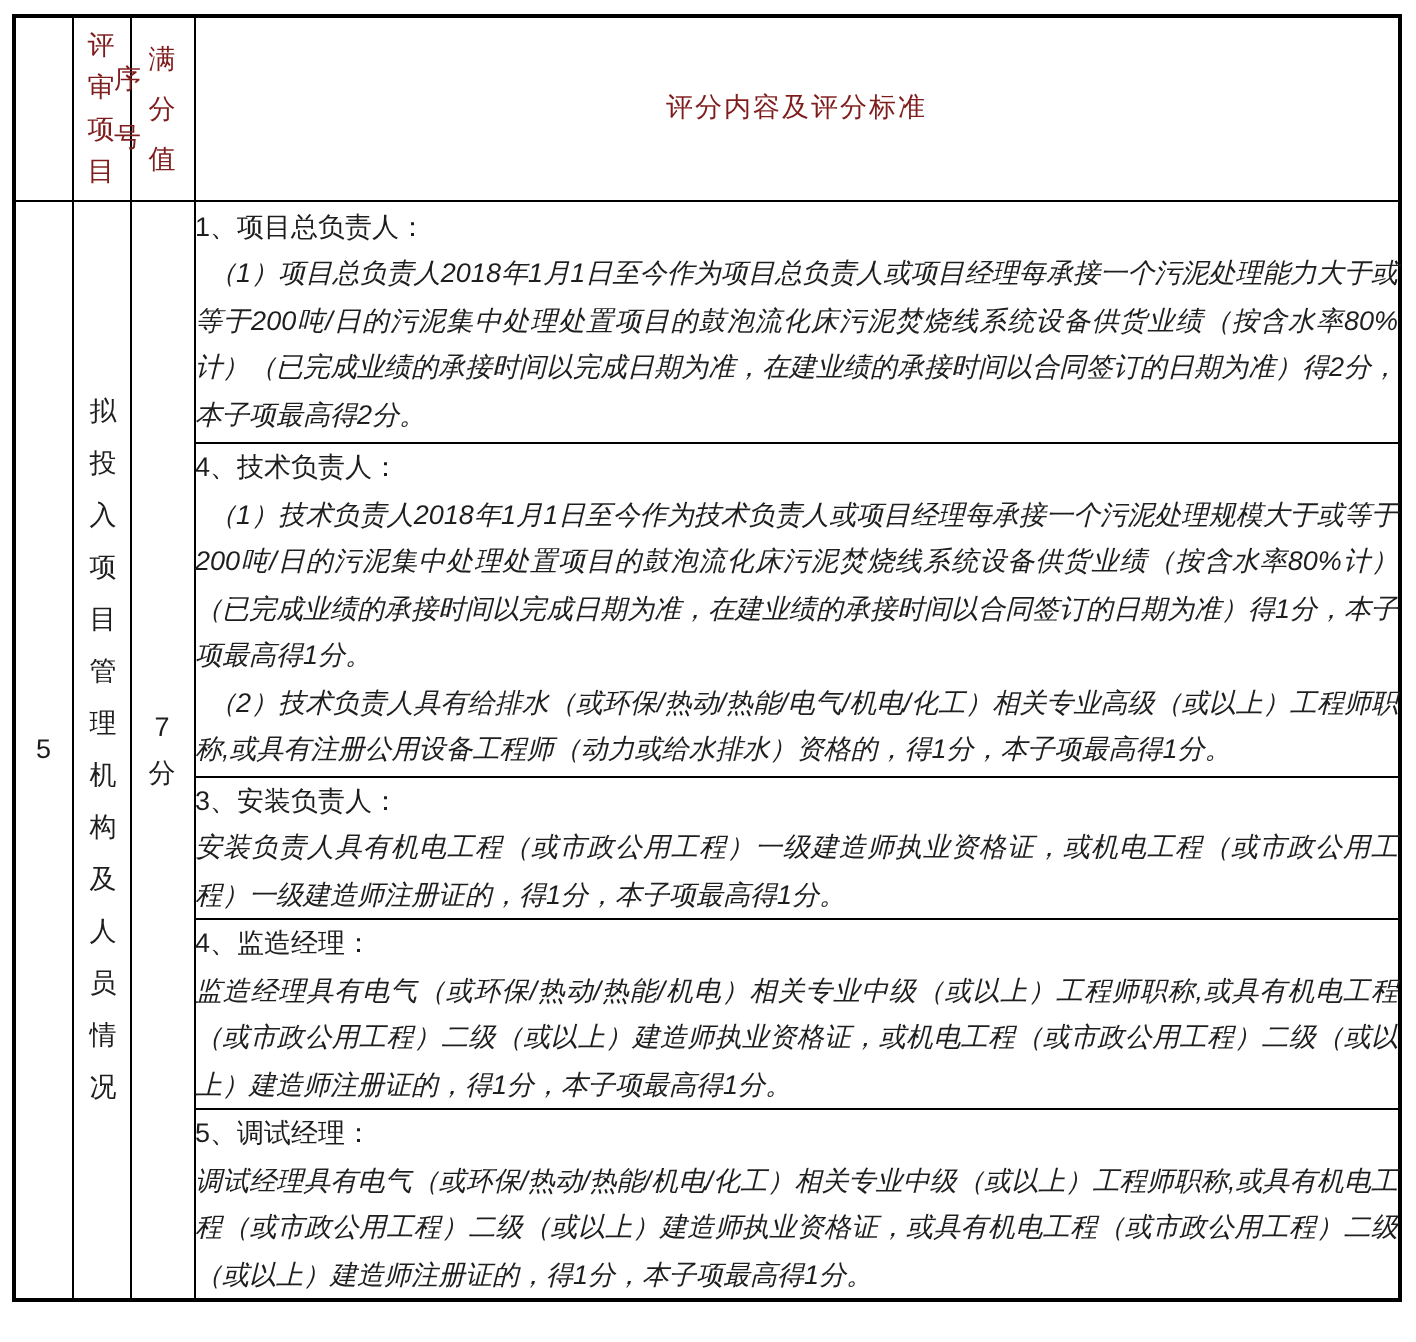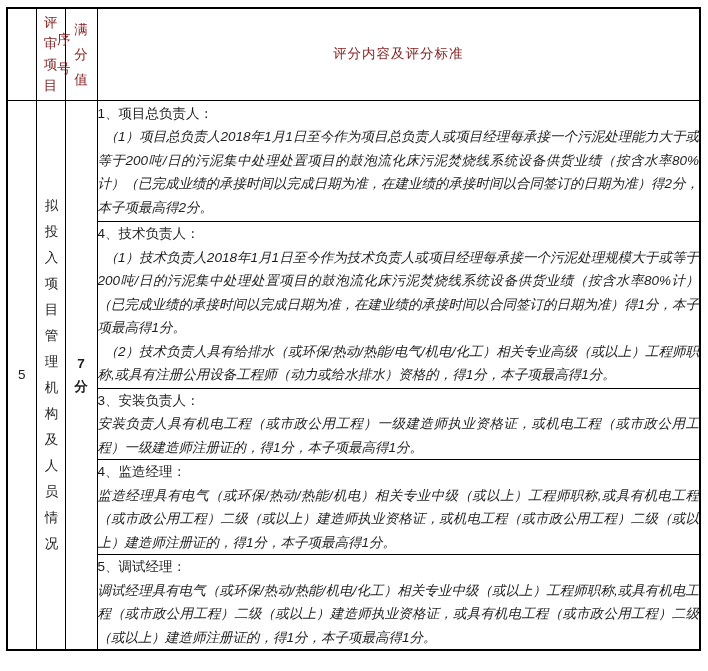--- a/index.html
+++ b/index.html
@@ -23,21 +23,21 @@
   th{font-weight:normal;text-align:center;vertical-align:middle;color:#7f1d1d;}
   .crit-h{font-size:14px;letter-spacing:1px;}
   .vstack{
     display:inline-block;width:1.15em;
     word-break:break-all;text-align:center;white-space:normal;
   }
   .vs-no{line-height:29px;margin-left:48px;}
   .vs-item{line-height:21px;}
   .vs-score{line-height:25px;}
   .vs-body{line-height:26px;font-weight:normal;text-align:right;}
-  .vs-score2{line-height:23px;font-weight:bold;}
+  .vs-score2{line-height:23px;font-weight:normal;}
   .c-center{text-align:center;vertical-align:middle;}
   td.crit{
     padding:4px 8px 3px 8px;
     line-height:23.5px;
     vertical-align:middle;
   }
   .b-title{text-align:left;}
   .b-para{text-align:justify;font-style:italic;}
   .indent{text-indent:7px;}
   .h1r{height:120px;}

